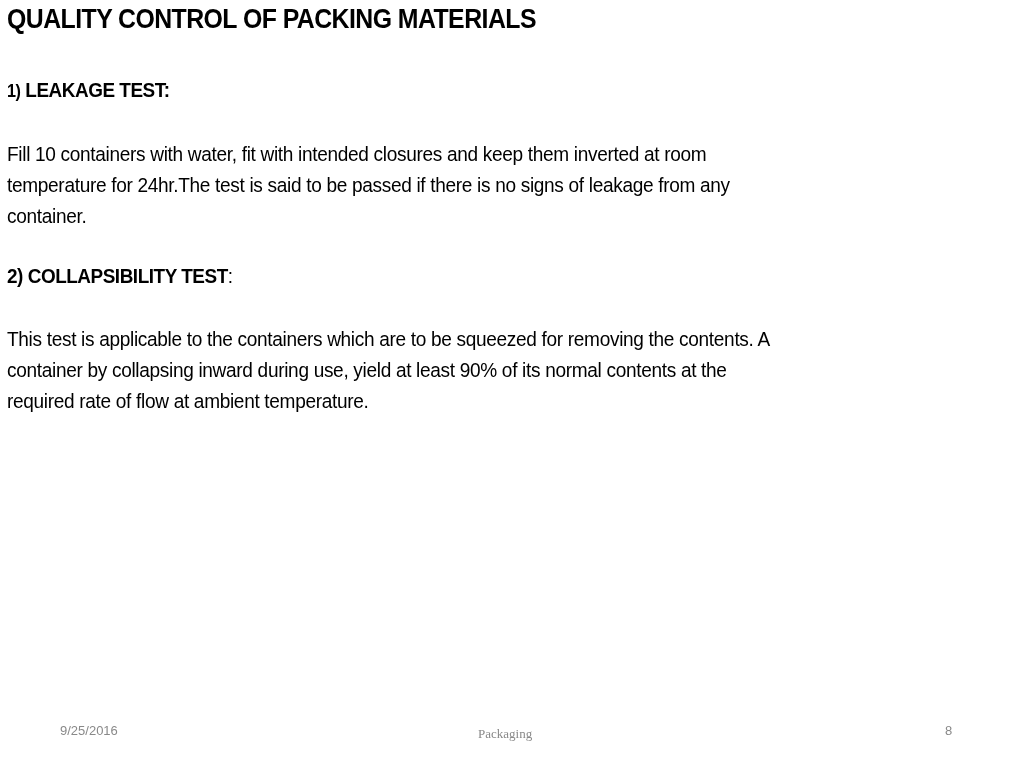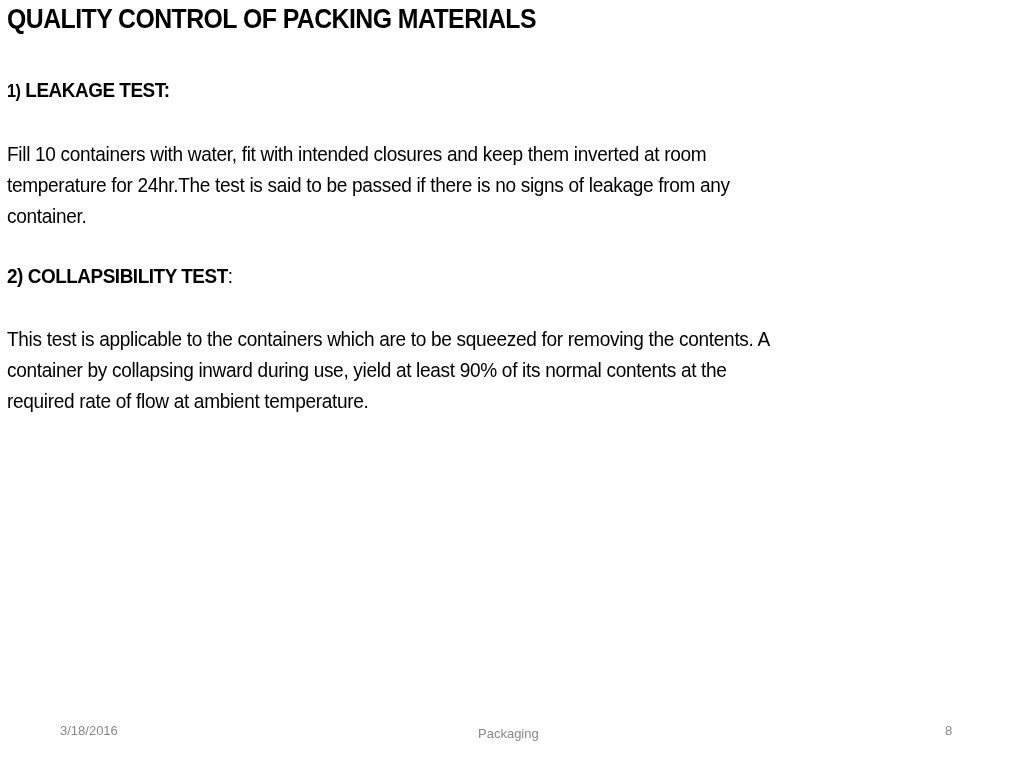--- a/index.html
+++ b/index.html
@@ -43,16 +43,16 @@
   </p>
 
   <h2 class="h2" style="top:264px;"><span>2)</span><span> COLLAPSIBILITY TEST</span><span class="colon">:</span></h2>
 
   <p class="para" style="top:323px;">
     <span class="line">This test is applicable to the containers which are to be squeezed for removing the contents. A</span>
     <span class="line">container by collapsing inward during use, yield at least 90% of its normal contents at the</span>
     <span class="line">required rate of flow at ambient temperature.</span>
   </p>
 
-  <div class="footer" style="left:60px; top:723px;">3/18/2016</div>
-  <div class="footer" style="left:478px; top:726px;">Packaging</div>
+  <div class="footer" style="left:60px; top:723px;">9/25/2016</div>
+  <div class="footer" style="left:478px; top:726px;font-family:Liberation Serif, serif;">Packaging</div>
   <div class="footer" style="left:945px; top:723px;">8</div>
 </div>
 
 </body></html>

